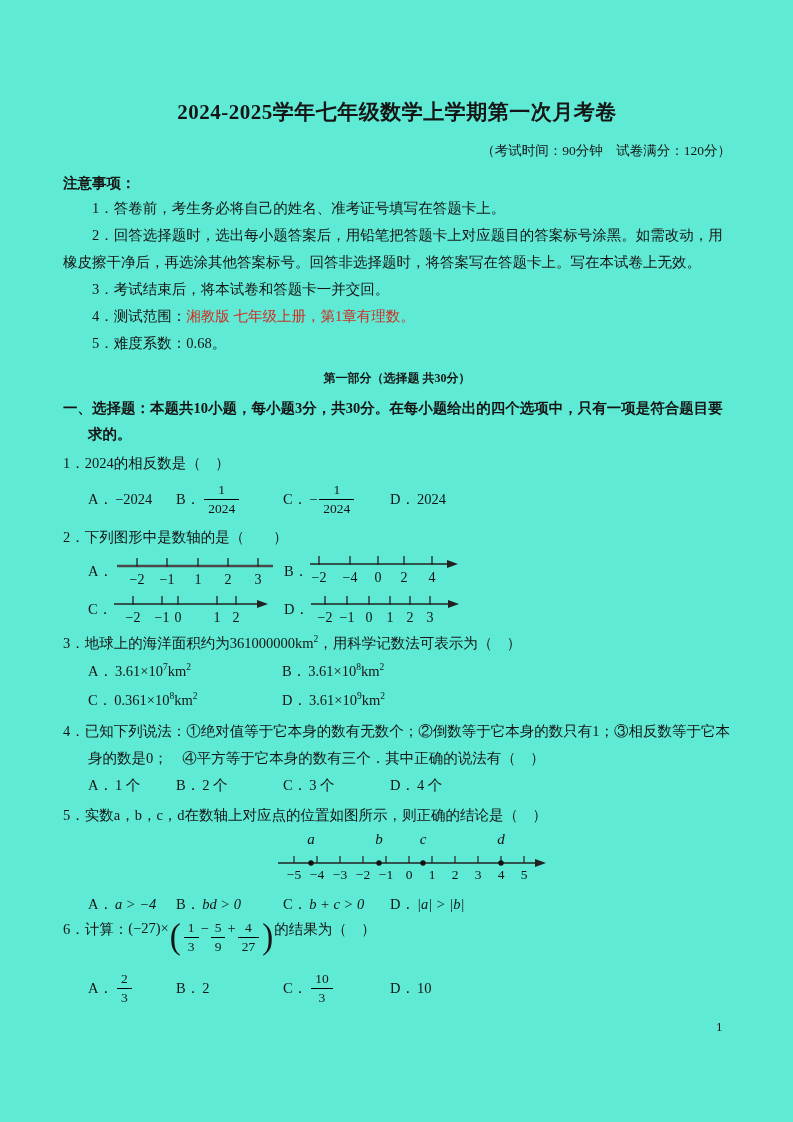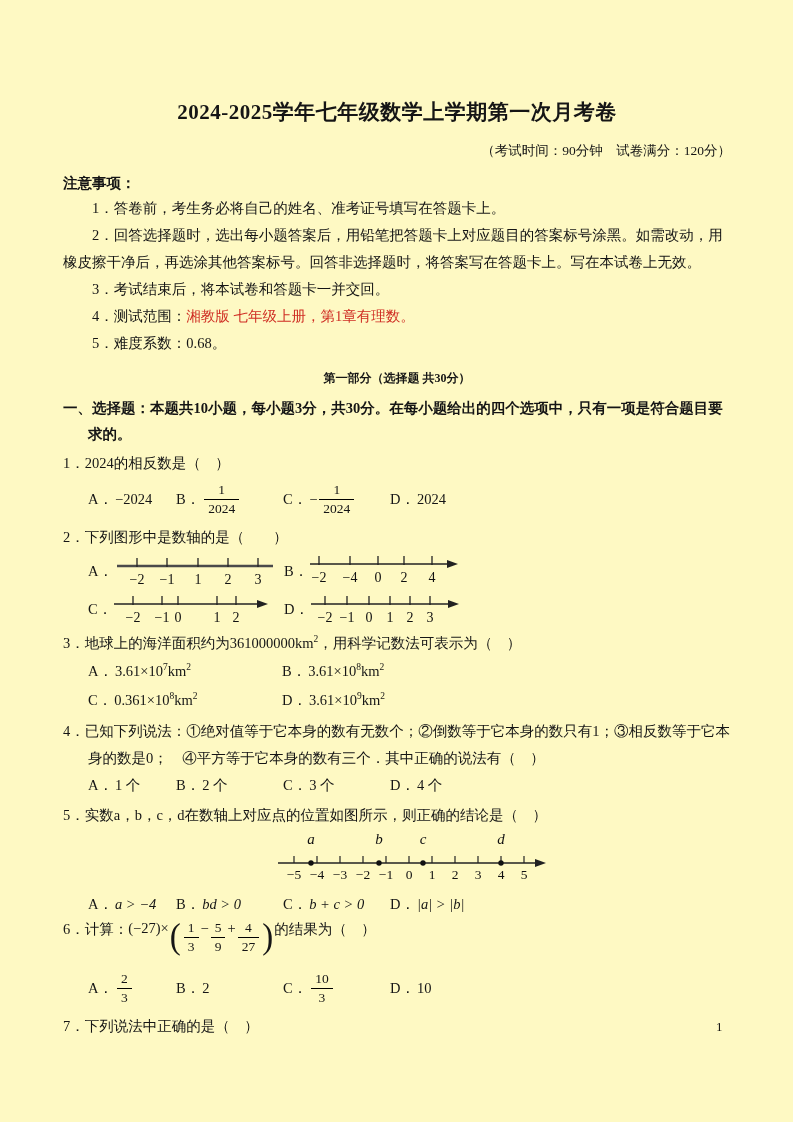--- a/index.html
+++ b/index.html
@@ -2,21 +2,21 @@
 <html><head>
 <meta charset="utf-8">
 <style>
   * { box-sizing: border-box; }
   html,body { margin:0; padding:0; }
   body {
     width:793px; height:1122px; background:#ffffff;
     font-family:"Liberation Serif","DejaVu Serif",serif;
     color:#151515; font-size:14.5px;
   }
-  .sheet { position:relative; width:793px; height:1122px; overflow:hidden; background:#fef9c3; }
+  .sheet { position:relative; width:793px; height:1122px; overflow:hidden; background:#5eead4; }
   .content { position:absolute; left:63px; top:88px; width:668px; }
 
   .title { text-align:center; font-size:21px; font-weight:bold; line-height:32px; margin-top:8px; letter-spacing:.5px; }
   .subtitle { text-align:right; font-size:13.5px; line-height:20px; margin-top:13px; }
 
   .notice { margin-top:10px; }
   .notice-h { font-weight:bold; font-size:14.5px; line-height:24px; }
   .notice p { margin:0; text-indent:2em; line-height:27px; }
   .red { color:#cf2d23; }
 
@@ -318,20 +318,17 @@
               <span class="den">3</span>
             </span>
           </div>
         <div class="opt o4">
             <span class="letter">D．</span>
             <span>10</span>
           </div>
       </div>
     </div>
 
-    <div>
-      <div class="stem">7．下列说法中正确的是（　）</div>
-    </div>
 
   </div>
 
   <div class="pagenum">1</div>
 </div>
 
 </body></html>

